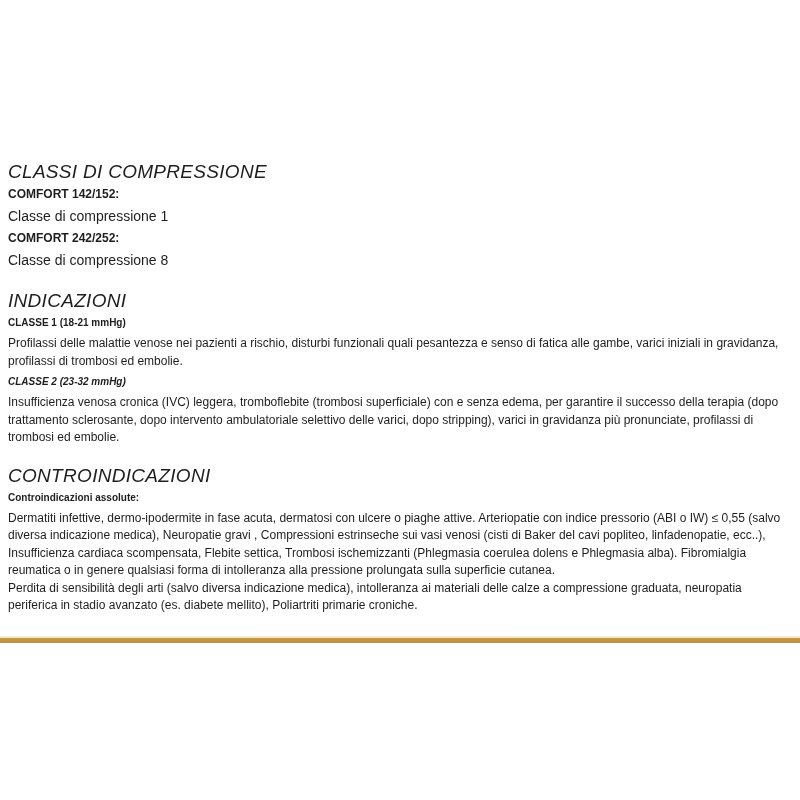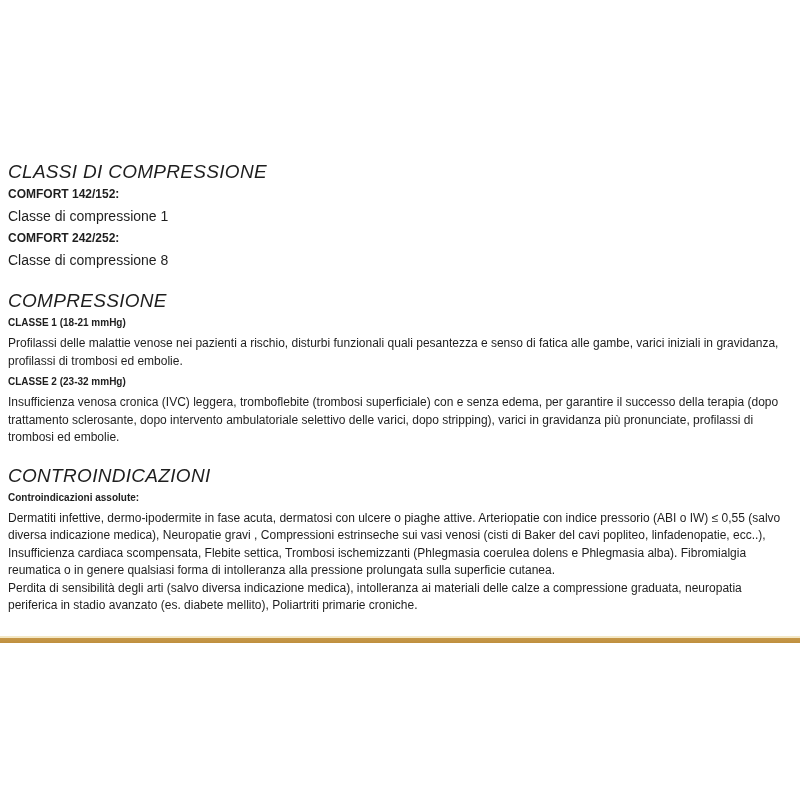--- a/index.html
+++ b/index.html
@@ -46,21 +46,21 @@
     font-size:10px;
     font-weight:700;
     line-height:16px;
     margin:0 0 4px 0;
   }
   .para{
     font-size:12px;
     line-height:17.5px;
     margin:0;
   }
-  .label-spaced{margin-top:15px;}
+  .label-spaced{margin-top:15px;font-style:italic;}
   .accent-bar{
     position:absolute;
     left:0;right:0;
     top:636px;
     height:7px;
     background:linear-gradient(to bottom,
       var(--accent-edge) 0,
       var(--accent-edge) 2px,
       var(--accent) 2px,
       #bf8f3e 7px);
@@ -73,21 +73,21 @@
 
   <section class="sec-classes">
     <h2 class="eyebrow">CLASSI DI COMPRESSIONE</h2>
     <p class="b-line">COMFORT 142/152:</p>
     <p class="r-line">Classe di compressione 1</p>
     <p class="b-line">COMFORT 242/252:</p>
     <p class="r-line">Classe di compressione 8</p>
   </section>
 
   <section class="sec-indications">
-    <h2 class="eyebrow">COMPRESSIONE</h2>
+    <h2 class="eyebrow">INDICAZIONI</h2>
     <p class="p-label">CLASSE 1 (18-21 mmHg)</p>
     <p class="para">Profilassi delle malattie venose nei pazienti a rischio, disturbi funzionali quali pesantezza e senso di fatica alle gambe, varici iniziali in gravidanza, profilassi di trombosi ed embolie.</p>
     <p class="p-label label-spaced" style="margin-top:4px">CLASSE 2 (23-32 mmHg)</p>
     <p class="para">Insufficienza venosa cronica (IVC) leggera, tromboflebite (trombosi superficiale) con e senza edema, per garantire il successo della terapia (dopo trattamento sclerosante, dopo intervento ambulatoriale selettivo delle varici, dopo stripping), varici in gravidanza più pronunciate, profilassi di trombosi ed embolie.</p>
   </section>
 
   <section class="sec-contraindications">
     <h2 class="eyebrow">CONTROINDICAZIONI</h2>
     <p class="p-label">Controindicazioni assolute:</p>
     <p class="para">Dermatiti infettive, dermo-ipodermite in fase acuta, dermatosi con ulcere o piaghe attive. Arteriopatie con indice pressorio (ABI o IW) ≤ 0,55 (salvo diversa indicazione medica), Neuropatie gravi , Compressioni estrinseche sui vasi venosi (cisti di Baker del cavi popliteo, linfadenopatie, ecc..), Insufficienza cardiaca scompensata, Flebite settica, Trombosi ischemizzanti (Phlegmasia coerulea dolens e Phlegmasia alba). Fibromialgia reumatica o in genere qualsiasi forma di intolleranza alla pressione prolungata sulla superficie cutanea.</p>

